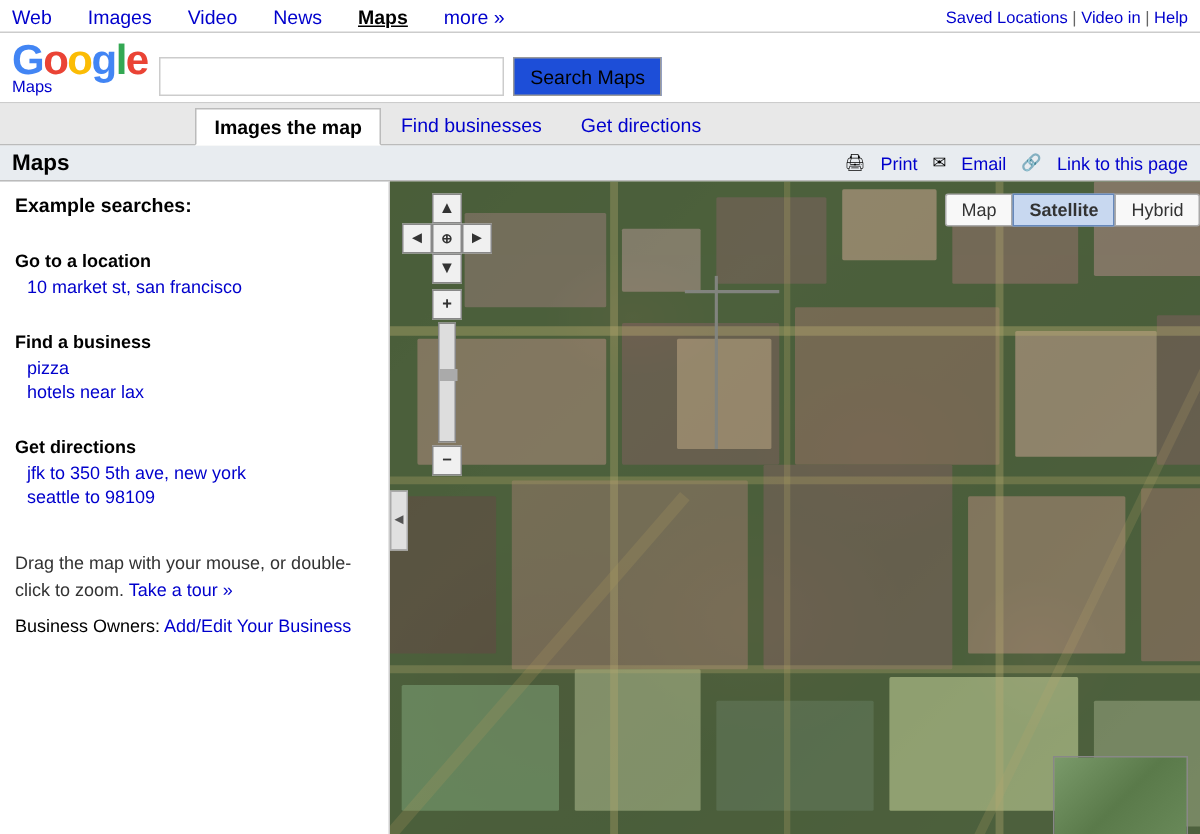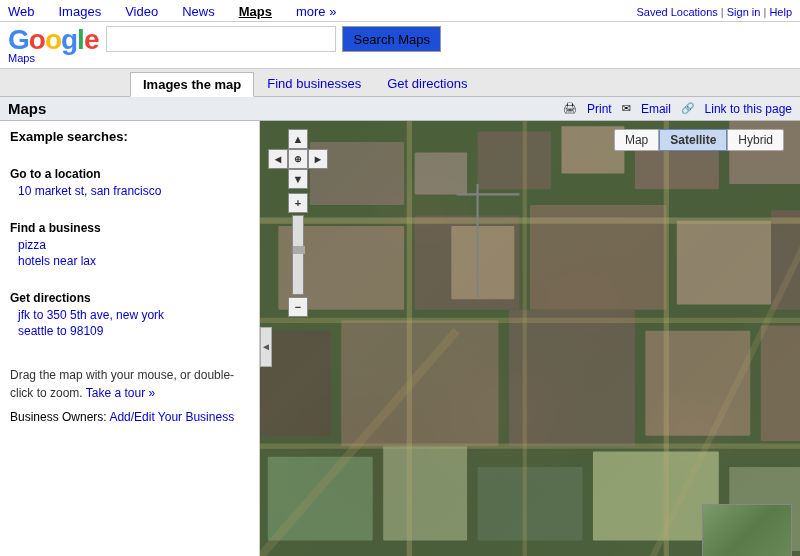--- a/index.html
+++ b/index.html
@@ -23,21 +23,21 @@
     }
     #top-nav a.active { color: #000; font-weight: bold; text-decoration: underline; }
     #top-right {
       font-size: 11px; color: #666;
     }
     #top-right a { color: #00c; text-decoration: none; }
 
     
     #logo-search {
       display: flex;
-      align-items: flex-start;
+      align-items: flex-end;
       padding: 4px 8px;
       gap: 8px;
       border-bottom: 1px solid #ccc;
     }
     #logo-box {
       display: flex;
       flex-direction: column;
       align-items: flex-start;
     }
     .google-logo {
@@ -208,21 +208,21 @@
       background: #aaa;
       position: absolute;
       top: 30px;
       cursor: pointer;
     }
 
     
     #map-type-btns {
       position: absolute;
       top: 8px;
-      right: 16px;
+      right: 0;
       display: flex;
       z-index: 10;
     }
     .map-type-btn {
       padding: 3px 10px;
       font-size: 12px;
       background: #f8f8f8;
       border: 1px solid #aaa;
       cursor: pointer;
       color: #333;
@@ -289,21 +289,21 @@
     <a href="#">Web</a>
     <a href="#">Images</a>
     <a href="#">Video</a>
     <a href="#">News</a>
     <a href="#" class="active">Maps</a>
     <a href="#">more »</a>
   </div>
   <div id="top-right">
     <a href="#">Saved Locations</a>
     <span> | </span>
-    <a href="#">Sign in</a>
+    <a href="#">Video in</a>
     <span> | </span>
     <a href="#">Help</a>
   </div>
 </div>
 
 <div id="logo-search">
   <div id="logo-box">
     <div class="google-logo">
       <span class="g-blue">G</span><span class="g-red">o</span><span class="g-yellow">o</span><span class="g-blue">g</span><span class="g-green">l</span><span class="g-red">e</span>
     </div>

